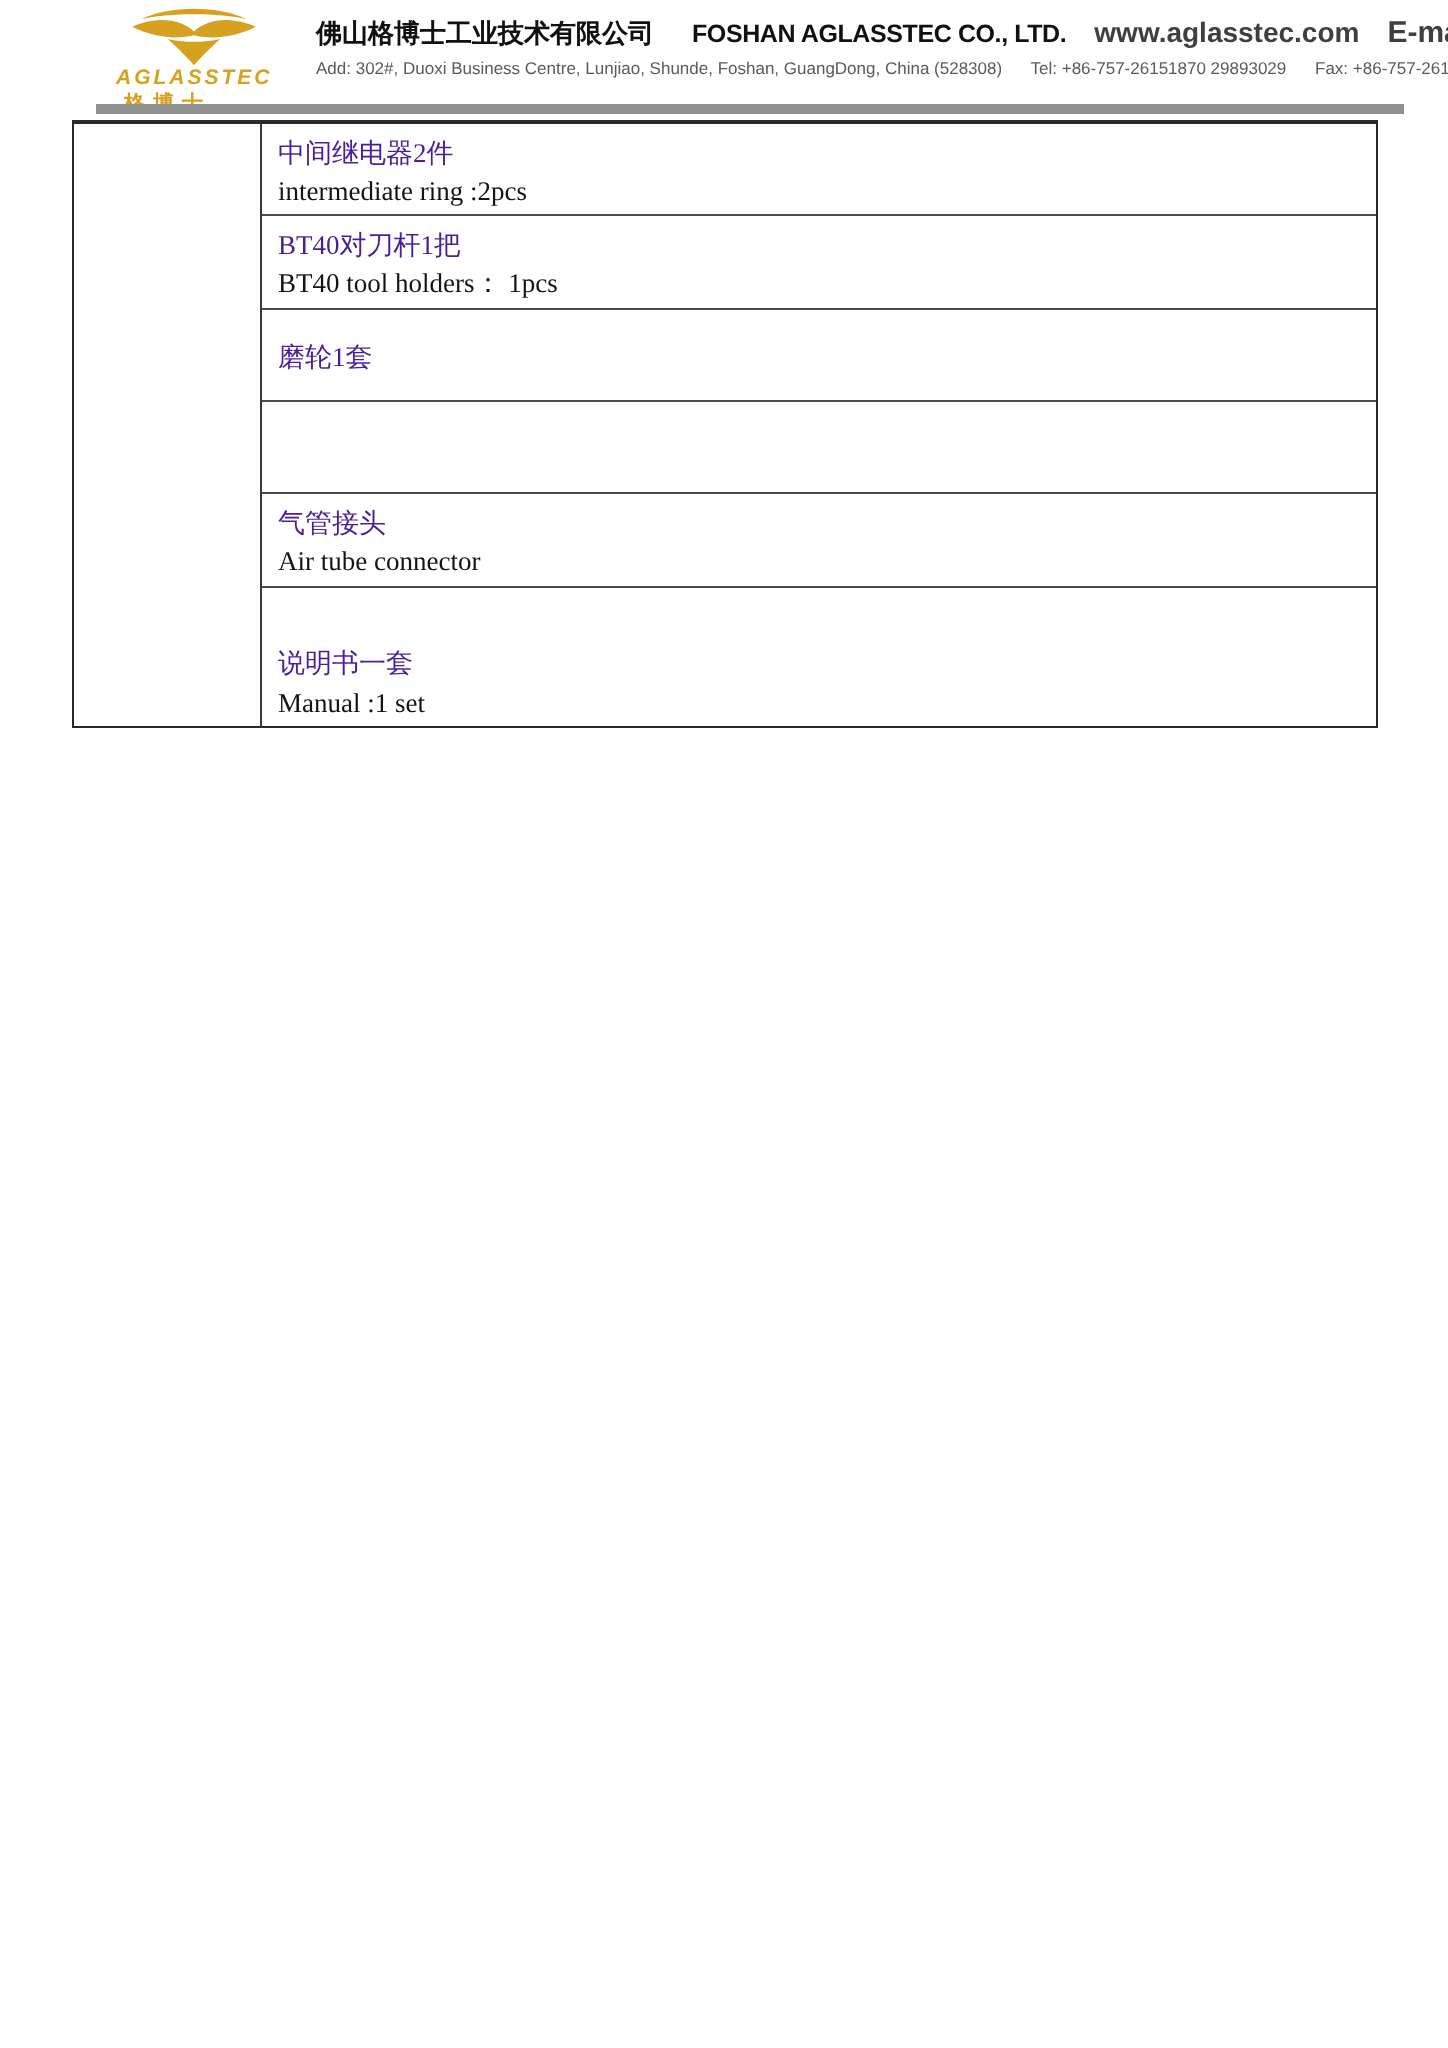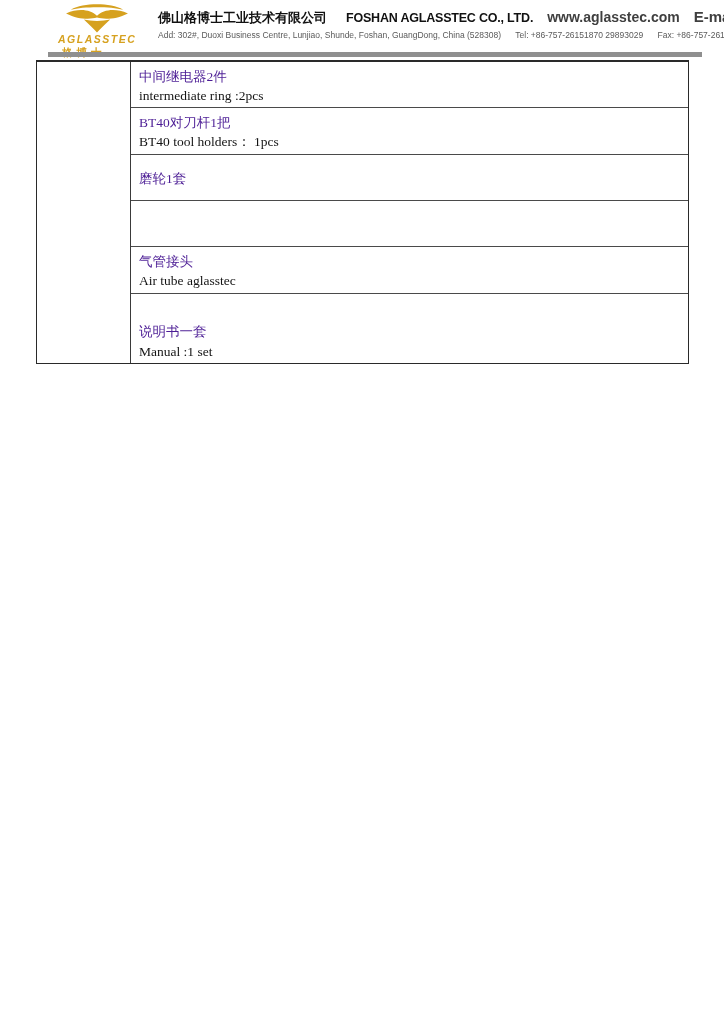--- a/index.html
+++ b/index.html
@@ -119,21 +119,21 @@
 
     <div class="row">
       <div class="zh">磨轮1套</div>
     </div>
 
     <div class="row">
     </div>
 
     <div class="row">
       <div class="zh">气管接头</div>
-      <div class="en">Air tube aglasstec</div>
+      <div class="en">Air tube connector</div>
     </div>
 
     <div class="row">
       <div class="zh">说明书一套</div>
       <div class="en">Manual :1 set</div>
     </div>
 
   </div>
 </div>
 

